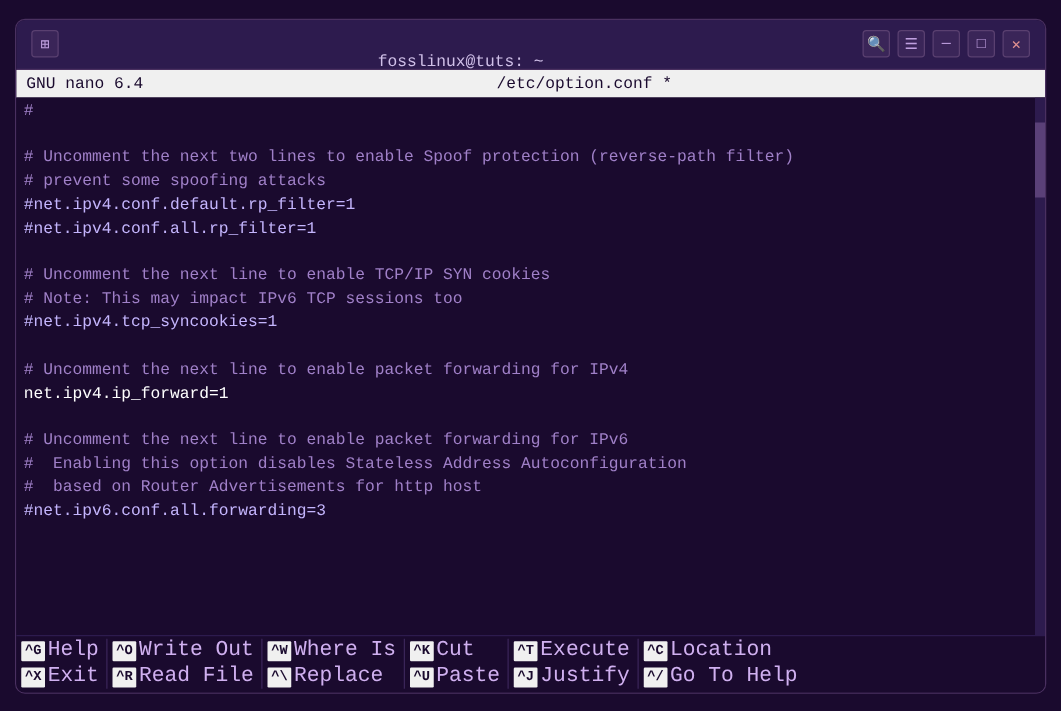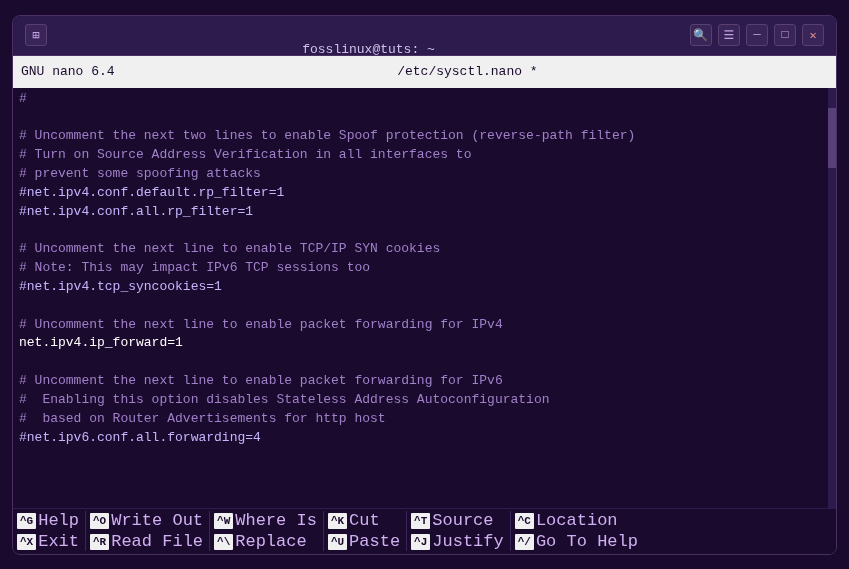--- a/index.html
+++ b/index.html
@@ -87,21 +87,21 @@
       font-size: 12px;
       cursor: pointer;
     }
 
     .titlebar-btn.close {
       color: #e09090;
     }
 
     
     .nano-header {
-      height: 32px;
+      height: 22px;
       background: #f0f0f0;
       display: flex;
       align-items: center;
       justify-content: space-between;
       padding: 0 8px;
       flex-shrink: 0;
     }
 
     .nano-header-text {
       font-family: 'Courier New', Courier, monospace;
@@ -224,44 +224,43 @@
       <div class="titlebar-btn">🔍</div>
       <div class="titlebar-btn">☰</div>
       <div class="titlebar-btn">─</div>
       <div class="titlebar-btn">□</div>
       <div class="titlebar-btn close">✕</div>
     </div>
   </div>
 
   <div class="nano-header">
     <span class="nano-header-text">GNU nano 6.4</span>
-    <span class="nano-header-text">/etc/sysctl.nano *</span>
+    <span class="nano-header-text">/etc/option.conf *</span>
     <span class="nano-header-text">&nbsp;</span>
   </div>
 
   <div class="editor-area">
     <div class="editor-content" id="editor-lines"><span class="line-comment">#
 </span><span>
 </span><span class="line-comment"># Uncomment the next two lines to enable Spoof protection (reverse-path filter)
-</span><span class="line-comment"># Turn on Source Address Verification in all interfaces to
 </span><span class="line-comment"># prevent some spoofing attacks
 </span><span class="line-disabled">#net.ipv4.conf.default.rp_filter=1
 </span><span class="line-disabled">#net.ipv4.conf.all.rp_filter=1
 </span><span>
 </span><span class="line-comment"># Uncomment the next line to enable TCP/IP SYN cookies
 </span><span class="line-comment"># Note: This may impact IPv6 TCP sessions too
 </span><span class="line-disabled">#net.ipv4.tcp_syncookies=1
 </span><span>
 </span><span class="line-comment"># Uncomment the next line to enable packet forwarding for IPv4
 </span><span class="line-highlighted">net.ipv4.ip_forward=1
 </span><span>
 </span><span class="line-comment"># Uncomment the next line to enable packet forwarding for IPv6
 </span><span class="line-comment">#  Enabling this option disables Stateless Address Autoconfiguration
 </span><span class="line-comment">#  based on Router Advertisements for http host
-</span><span class="line-disabled">#net.ipv6.conf.all.forwarding=4
+</span><span class="line-disabled">#net.ipv6.conf.all.forwarding=3
 </span></div>
     <div class="scrollbar">
       <div class="scrollbar-thumb"></div>
     </div>
   </div>
 
   <div class="shortcut-bar" id="shortcut-bar">
       <div class="shortcut-col">
         <div class="shortcut-item">
           <span class="shortcut-key">^G</span>
@@ -302,21 +301,21 @@
         </div>
         <div class="shortcut-item">
           <span class="shortcut-key">^U</span>
           <span class="shortcut-label">Paste</span>
         </div>
       </div>
       <div class="shortcut-divider"></div>
       <div class="shortcut-col">
         <div class="shortcut-item">
           <span class="shortcut-key">^T</span>
-          <span class="shortcut-label">Source</span>
+          <span class="shortcut-label">Execute</span>
         </div>
         <div class="shortcut-item">
           <span class="shortcut-key">^J</span>
           <span class="shortcut-label">Justify</span>
         </div>
       </div>
       <div class="shortcut-divider"></div>
       <div class="shortcut-col">
         <div class="shortcut-item">
           <span class="shortcut-key">^C</span>

